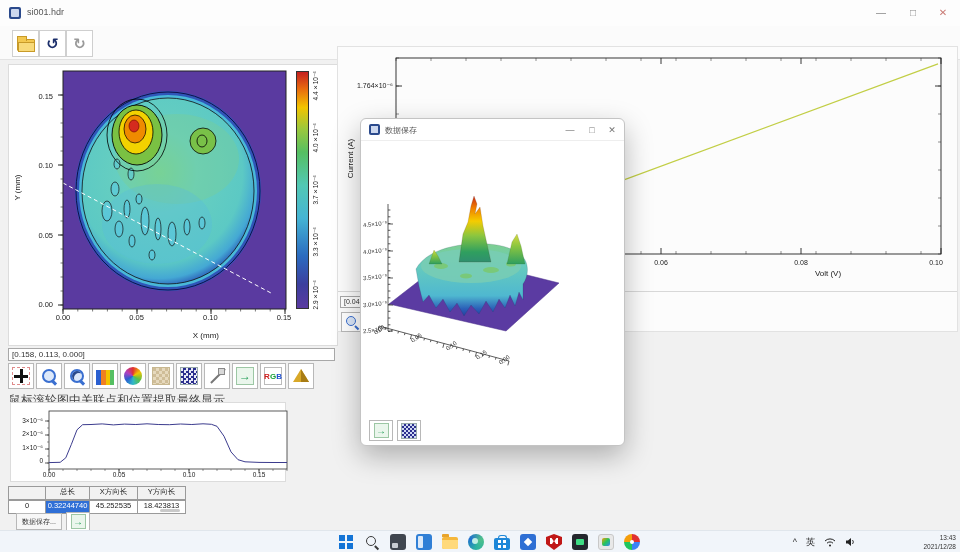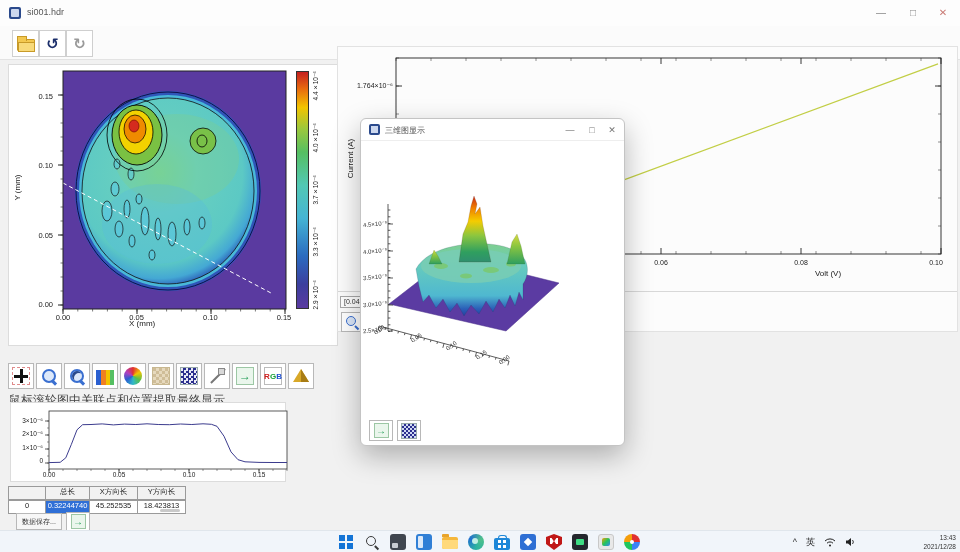--- a/index.html
+++ b/index.html
@@ -21,21 +21,21 @@
   .folder-art::after{content:"";position:absolute;left:0px;top:2px;width:15px;height:8px;background:#f8da7a;border:1px solid #c89a28;}
   
   .contour-panel{position:absolute;left:8px;top:64px;width:330px;height:282px;background:#fff;border:1px solid #dcdcdc;}
   .contour-svg{position:absolute;left:48px;top:4px;}
   .rot-label{position:absolute;transform:rotate(-90deg);font-size:8px;color:#222;text-align:center;}
   .c-ylabel{left:-22px;top:118px;width:60px;}
   .c-yticks{position:absolute;left:14px;top:27px;width:30px;height:217px;display:flex;flex-direction:column;justify-content:space-between;}
   .c-yticks span{font-size:7.5px;color:#222;text-align:right;display:block;}
   .c-xticks{position:absolute;left:36px;top:248px;width:257px;display:flex;justify-content:space-between;}
   .c-xticks span{font-size:7.5px;color:#222;width:36px;text-align:center;}
-  .c-xlabel{position:absolute;left:120px;top:254px;width:90px;text-align:left;font-size:8px;color:#222;}
+  .c-xlabel{position:absolute;left:120px;top:266px;width:90px;text-align:right;font-size:8px;color:#222;}
   .colorbar{position:absolute;left:287px;top:6px;width:13px;height:238px;border:1px solid #333;
     background:linear-gradient(to bottom,#c42020 0%,#e8690f 7%,#f2c400 15%,#9cc83c 24%,#55bf62 34%,#52c8b4 48%,#45b4d4 62%,#2b6bc0 78%,#3c3f9e 90%,#5a3aa0 100%);}
   .cb-labels{position:absolute;left:303px;top:6px;height:238px;display:flex;flex-direction:column;justify-content:space-between;align-items:center;}
   .cb-labels span{writing-mode:vertical-rl;transform:rotate(180deg);font-size:6.5px;color:#222;}
   .status-box{position:absolute;border:1px solid #a8a8a8;background:#fff;font-size:8px;color:#333;padding:1px 3px;}
   .contour-status{left:8px;top:348px;width:327px;height:13px;}
   
   .tool-strip{position:absolute;left:8px;top:363px;display:flex;gap:2px;}
   .tool-btn{width:26px;height:26px;border:1px solid #b8b8b8;background:#fff;display:flex;align-items:center;justify-content:center;}
   .ti{width:18px;height:18px;position:relative;display:flex;align-items:center;justify-content:center;}
@@ -235,20 +235,21 @@
       <span class="c-xlabel">X (mm)</span>
       <div class="colorbar"></div>
       <div class="cb-labels">
           <span>4.4×10⁻⁶</span>
           <span>4.0×10⁻⁶</span>
           <span>3.7×10⁻⁶</span>
           <span>3.3×10⁻⁶</span>
           <span>2.9×10⁻⁶</span>
         </div>
     </div>
+    <div class="status-box contour-status">[0.158, 0.113, 0.000]</div>
 
     <div class="tool-strip" id="tool-strip">
         <div class="tool-btn">
           <div class="ti ti-crosshair"></div>
         </div>
         <div class="tool-btn">
           <div class="ti ti-zoom-in"></div>
         </div>
         <div class="tool-btn">
           <div class="ti ti-zoom-window"></div>
@@ -344,21 +345,21 @@
       <div class="status-box iv-status">[0.04</div>
       <div class="iv-zoom-btn">
           <div class="mini-zoom"></div>
         </div>
     </div>
   </div>
 
   <div class="popup">
     <div class="popup-titlebar">
       <span class="popup-ico"></span>
-      <span class="popup-title">三维图显示</span>
+      <span class="popup-title">数据保存</span>
       <span class="pop-ctl pc-min">—</span>
       <span class="pop-ctl pc-max">□</span>
       <span class="pop-ctl pc-close">✕</span>
     </div>
     <div class="p3d-zticks">
         <span>4.5×10⁻⁶</span>
         <span>4.0×10⁻⁶</span>
         <span>3.5×10⁻⁶</span>
         <span>3.0×10⁻⁶</span>
         <span>2.5×10⁻⁶</span>

